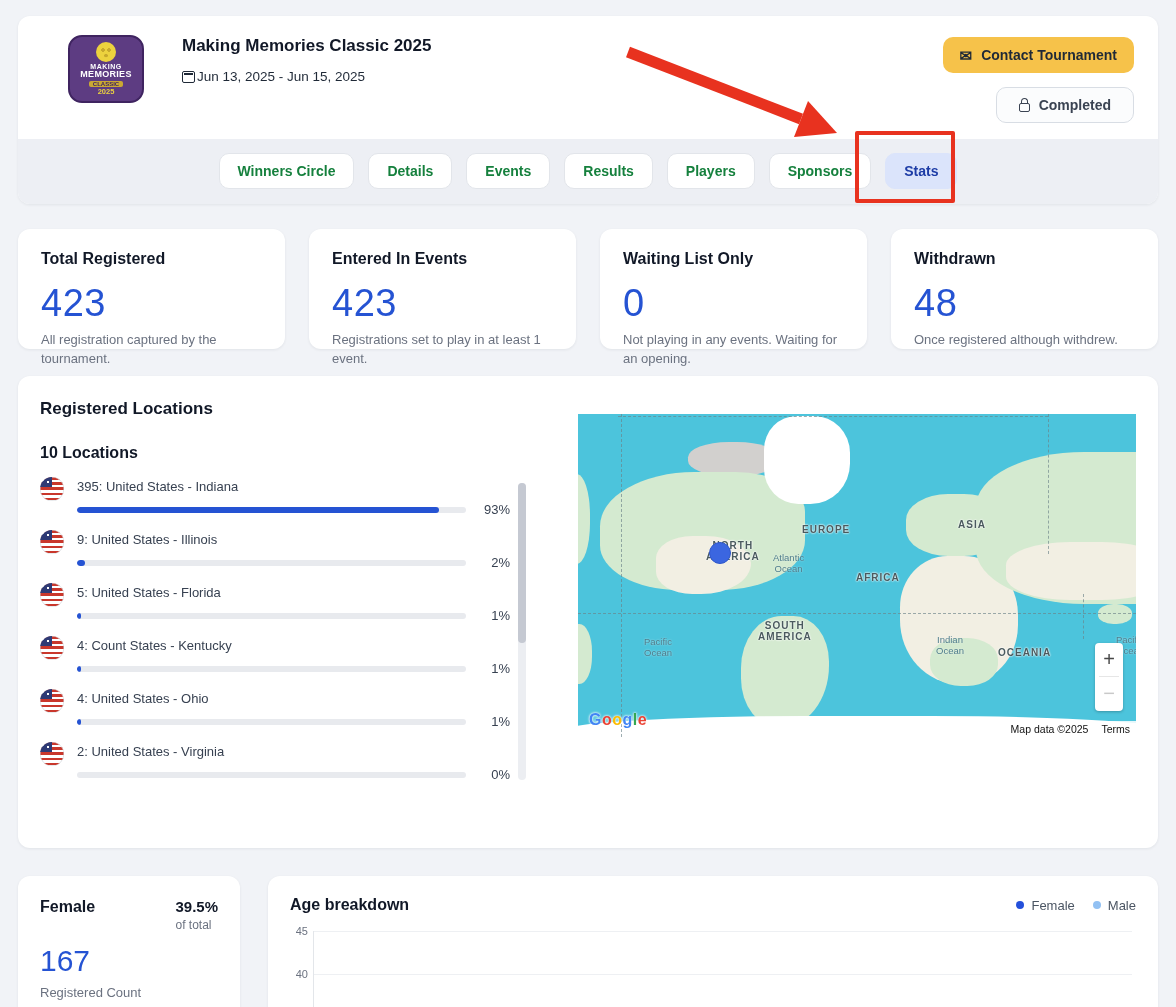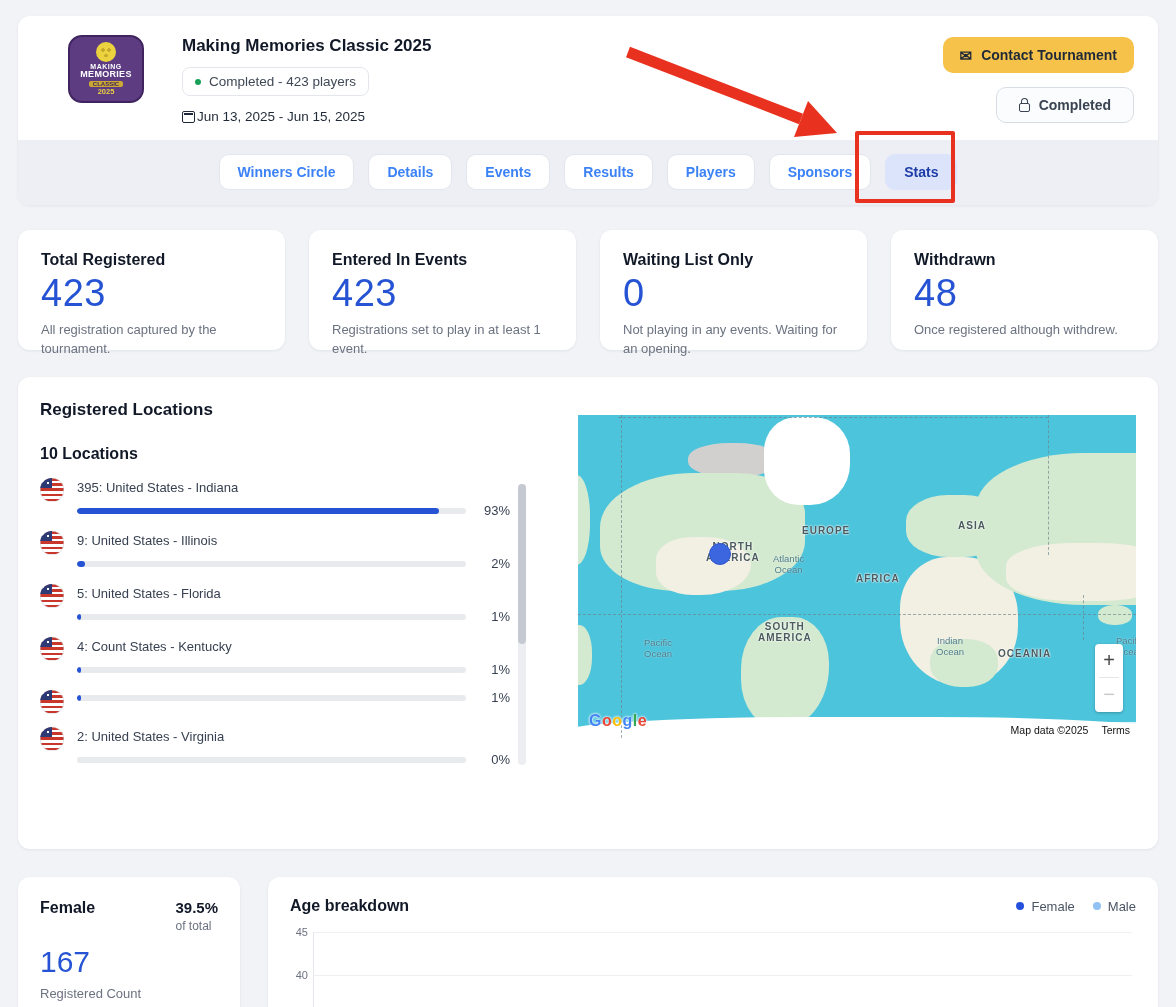--- a/index.html
+++ b/index.html
@@ -34,28 +34,28 @@
                  font-family:inherit; }
   .env { font-size:15px; line-height:1; }
   .btn-completed { display:inline-flex; align-items:center; background:#fbfcfd; border:1px solid #d8dde4; border-radius:10px;
                    padding:9px 22px; font-size:14px; font-weight:600; color:#3a4352; cursor:pointer; font-family:inherit; }
   .lock { width:11px; height:9px; border:1.6px solid #3a4352; border-radius:2px; position:relative; display:inline-block; margin-right:9px; top:2px; }
   .lock::before { content:""; position:absolute; left:1.1px; top:-6px; width:5px; height:5px;
                   border:1.6px solid #3a4352; border-bottom:none; border-radius:4px 4px 0 0; }
 
   .tab-strip { background:#edeff4; display:flex; justify-content:center; gap:14px; padding:14px 0 15px; }
   .tab { background:#fff; border:1px solid #e2e5ea; border-radius:10px; padding:9px 18px; font-size:14px;
-         font-weight:600; color:#3b82f6; cursor:pointer; font-family:inherit; }
+         font-weight:600; color:#15803d; cursor:pointer; font-family:inherit; }
   .tab.active { background:#dbe4fb; border-color:#dbe4fb; color:#1d3ca6; }
 
   
   .stats-grid { margin:25px 18px 0; display:grid; grid-template-columns:repeat(4,1fr); gap:24px; }
   .stat-card { background:#fff; border-radius:12px; padding:21px 23px; height:120px; box-shadow:0 1px 3px rgba(16,24,40,.07); }
   .stat-card h3 { font-size:16px; font-weight:bold; }
-  .stat-value { font-size:38px; font-weight:500; color:#2553d3; letter-spacing:.5px; margin:3px 0 6px; }
+  .stat-value { font-size:38px; font-weight:500; color:#2553d3; letter-spacing:.5px; margin:14px 0 6px; }
   .stat-desc { font-size:13px; color:#6b7280; line-height:1.45; }
 
   
   .loc-card { margin:27px 18px 0; background:#fff; border-radius:12px; padding:23px 22px; height:472px;
               box-shadow:0 1px 3px rgba(16,24,40,.07); display:flex; }
   .loc-left { width:486px; }
   .loc-left h2 { font-size:17px; font-weight:bold; }
   .loc-count { font-size:16px; font-weight:bold; margin-top:25px; }
   .loc-list { margin-top:15px; position:relative; padding-right:16px; }
   .loc-row { display:flex; gap:13px; margin-bottom:13px; }
@@ -130,24 +130,20 @@
   <div class="header-top">
     <div class="logo">
       <div class="logo-ball"></div>
       <div class="logo-t1">MAKING</div>
       <div class="logo-t2">MEMORIES</div>
       <div class="logo-t3">CLASSIC</div>
       <div class="logo-t4">2025</div>
     </div>
     <div class="head-info">
       <h1>Making Memories Classic 2025</h1>
-      <div class="badge">
-        <span class="dot"></span>
-        <span>Completed - 423 players</span>
-      </div>
       <div class="dates">
         <span class="cal"></span>
         <span>Jun 13, 2025 - Jun 15, 2025</span>
       </div>
     </div>
     <div class="head-actions">
       <button class="btn-contact">
         <span class="env">✉</span>
         <span>Contact Tournament</span>
       </button>
@@ -240,20 +236,21 @@
               <div class="loc-track">
                 <div class="loc-fill" style="width: 1%;"></div>
               </div>
               <div class="loc-pct">1%</div>
             </div>
         </div>
       </div>
       <div class="loc-row">
         <div class="flag"></div>
         <div class="loc-body">
+          <div class="loc-label">4: United States - Ohio</div>
           <div class="bar-row">
               <div class="loc-track">
                 <div class="loc-fill" style="width: 1%;"></div>
               </div>
               <div class="loc-pct">1%</div>
             </div>
         </div>
       </div>
       <div class="loc-row">
         <div class="flag"></div>

